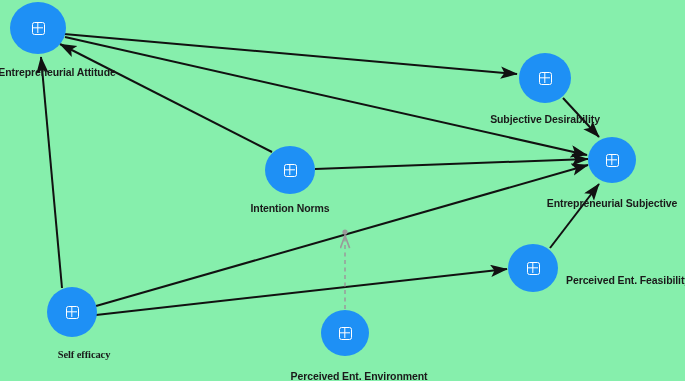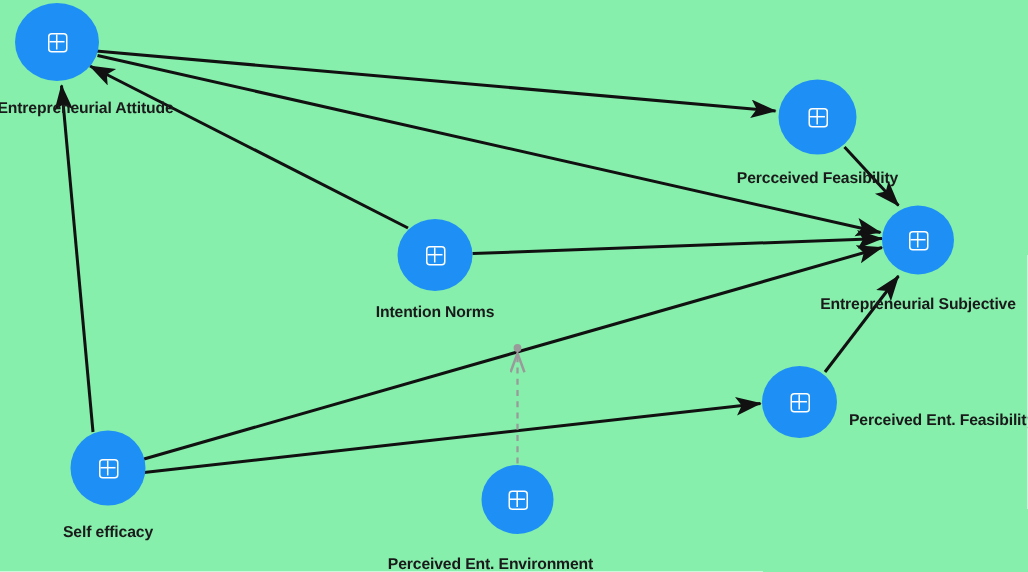--- a/index.html
+++ b/index.html
@@ -121,21 +121,21 @@
       </div>
       <div class="node" style="left: 47px; top: 287px; width: 50px; height: 50px; background: rgb(30, 144, 245);">
         <div class="node-glyph"></div>
       </div>
       <div class="node" style="left: 321px; top: 310px; width: 48px; height: 46px; background: rgb(30, 144, 245);">
         <div class="node-glyph"></div>
       </div>
     </div>
   <div id="labels-group">
       <div class="node-label center" style="left: 57px; top: 66px;">Entrepreneurial Attitude</div>
-      <div class="node-label center" style="left: 545px; top: 113px;">Percceived Feasibility</div>
+      <div class="node-label center" style="left: 545px; top: 113px;">Subjective Desirability</div>
       <div class="node-label center" style="left: 290px; top: 202px;">Intention Norms</div>
       <div class="node-label center" style="left: 612px; top: 197px;">Entrepreneurial Subjective</div>
       <div class="node-label" style="left: 566px; top: 274px;">Perceived Ent. Feasibility</div>
-      <div class="node-label center" style="left: 72px; top: 349px;">Self efficacy</div>
-      <div class="node-label center" style="left: 327px; top: 370px;">Perceived Ent. Environment</div>
+      <div class="node-label center" style="left: 84px; top: 349px; font-family: Liberation Serif, serif;">Self efficacy</div>
+      <div class="node-label center" style="left: 359px; top: 370px;">Perceived Ent. Environment</div>
     </div>
 
 </div>
 
 </body></html>

